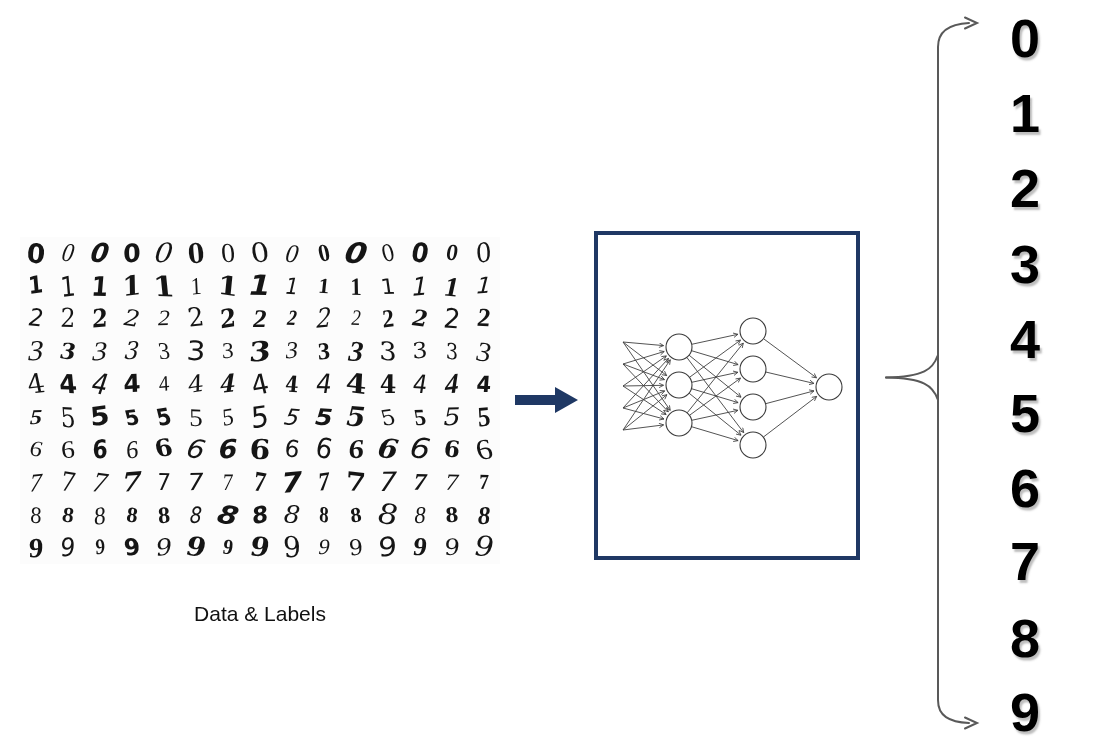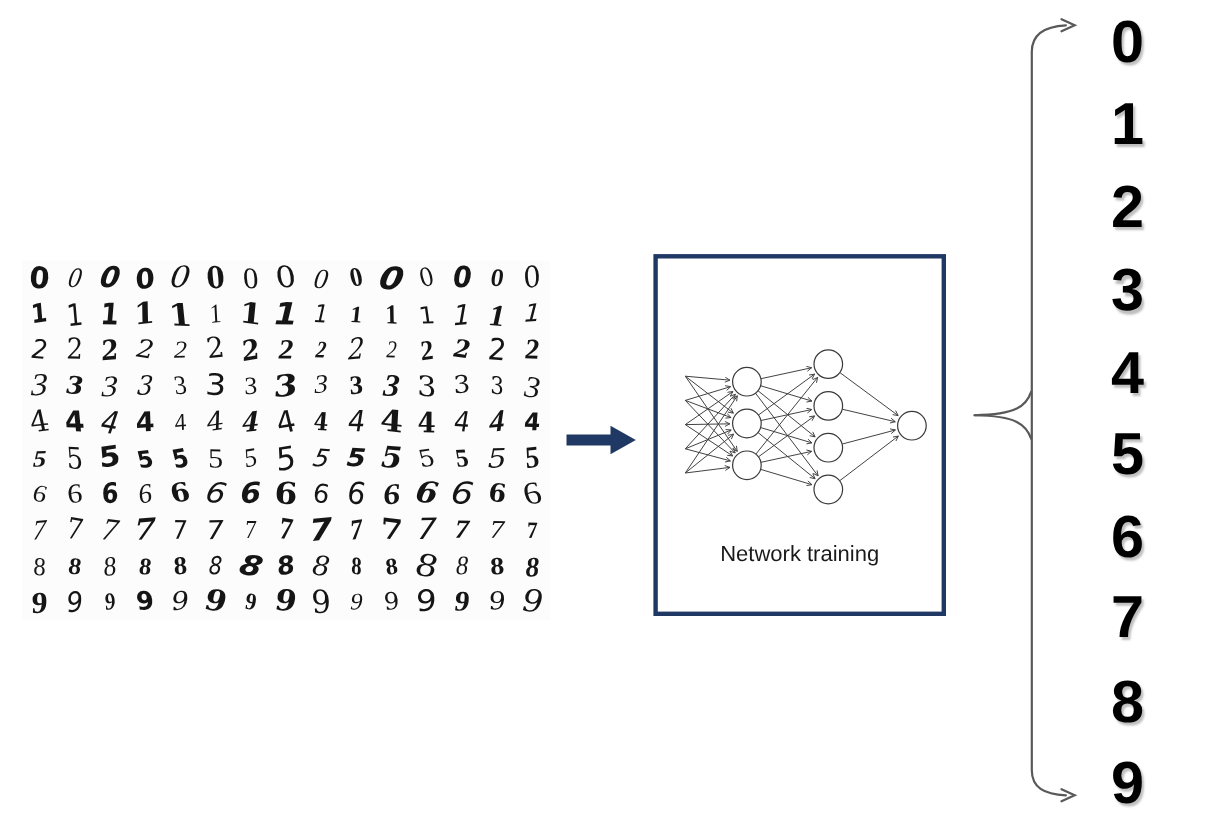--- a/index.html
+++ b/index.html
@@ -192,20 +192,21 @@
       <span class="mnist-cell" style="font-family: &quot;DejaVu Serif&quot;, serif; font-style: italic; font-weight: 700; font-size: 26.3px; transform: rotate(4.3deg) skewX(6.3deg) scaleX(1.06);">9</span>
       <span class="mnist-cell" style="font-family: &quot;DejaVu Serif&quot;, serif; font-style: normal; font-weight: 400; font-size: 28.8px; transform: rotate(0.4deg) skewX(3.7deg) scaleX(0.97);">9</span>
       <span class="mnist-cell" style="font-family: &quot;Liberation Serif&quot;, serif; font-style: italic; font-weight: 400; font-size: 21.6px; transform: rotate(-0.9deg) skewX(-3deg) scaleX(1.03);">9</span>
       <span class="mnist-cell" style="font-family: &quot;DejaVu Serif&quot;, serif; font-style: normal; font-weight: 400; font-size: 21.6px; transform: rotate(-4.4deg) skewX(0.5deg) scaleX(1.03);">9</span>
       <span class="mnist-cell" style="font-family: &quot;DejaVu Sans&quot;, sans-serif; font-style: italic; font-weight: 400; font-size: 26.4px; transform: rotate(-5.8deg) skewX(6.2deg) scaleX(1.13);">9</span>
       <span class="mnist-cell" style="font-family: &quot;Liberation Serif&quot;, serif; font-style: normal; font-weight: 700; font-size: 25.8px; transform: rotate(0.7deg) skewX(-6.6deg) scaleX(1.06);">9</span>
       <span class="mnist-cell" style="font-family: &quot;DejaVu Serif&quot;, serif; font-style: normal; font-weight: 400; font-size: 22.5px; transform: rotate(-0.7deg) skewX(-4.8deg) scaleX(1.09);">9</span>
       <span class="mnist-cell" style="font-family: &quot;DejaVu Serif&quot;, serif; font-style: normal; font-weight: 400; font-size: 27.9px; transform: rotate(7.4deg) skewX(-7.2deg) scaleX(1.08);">9</span>
     </div>
 
+  <div id="grid-caption">Data &amp; Labels</div>
 
   <div id="network-box" style="border-color: rgb(31, 56, 100);">
     <svg id="network-svg" width="258" height="319" viewBox="0 0 258 319">
         <defs>
           <marker id="nn-arr" markerWidth="7" markerHeight="7" refX="5.5" refY="3" orient="auto">
             <path d="M0.5,0.5 L5.5,3 L0.5,5.5" fill="none" stroke="#404040" stroke-width="0.9"></path>
           </marker>
         </defs>
         <line x1="25.0" y1="107.0" x2="65.6" y2="110.6" stroke="#404040" stroke-width="0.9" marker-end="url(#nn-arr)"></line>
         <line x1="25.0" y1="107.0" x2="68.7" y2="140.6" stroke="#404040" stroke-width="0.9" marker-end="url(#nn-arr)"></line>
@@ -240,21 +241,20 @@
         <line x1="165.3" y1="202.1" x2="218.7" y2="161.4" stroke="#404040" stroke-width="0.9" marker-end="url(#nn-arr)"></line>
         <circle cx="81" cy="112.0" r="13" fill="#fff" stroke="#3a3a3a" stroke-width="1.1"></circle>
         <circle cx="81" cy="150.0" r="13" fill="#fff" stroke="#3a3a3a" stroke-width="1.1"></circle>
         <circle cx="81" cy="188.0" r="13" fill="#fff" stroke="#3a3a3a" stroke-width="1.1"></circle>
         <circle cx="155" cy="96.0" r="13" fill="#fff" stroke="#3a3a3a" stroke-width="1.1"></circle>
         <circle cx="155" cy="134.0" r="13" fill="#fff" stroke="#3a3a3a" stroke-width="1.1"></circle>
         <circle cx="155" cy="172.0" r="13" fill="#fff" stroke="#3a3a3a" stroke-width="1.1"></circle>
         <circle cx="155" cy="210.0" r="13" fill="#fff" stroke="#3a3a3a" stroke-width="1.1"></circle>
         <circle cx="231" cy="152.0" r="13" fill="#fff" stroke="#3a3a3a" stroke-width="1.1"></circle>
       </svg>
-    <div id="network-label">Network training</div>
   </div>
 
   <svg id="overlay" width="1100" height="750" viewBox="0 0 1100 750">
 
     <polygon class="navy-fill" points="515,395 555,395 555,387 578,400 555,413 555,405 515,405" fill="#1F3864"></polygon>
 
     <path class="brace-stroke" fill="none" stroke-width="2" stroke-linecap="round" d="M 969 23 C 949 24 938 31 938 47 L 938 700 C 938 716 949 722 969 723" stroke="#595959"></path>
 
     <path class="brace-stroke" fill="none" stroke-width="2" stroke-linecap="round" d="M 886 377.5 C 924 377 933 369 937.5 356" stroke="#595959"></path>
     <path class="brace-stroke" fill="none" stroke-width="2" stroke-linecap="round" d="M 886 377.5 C 924 378 933 386 937.5 399" stroke="#595959"></path>

